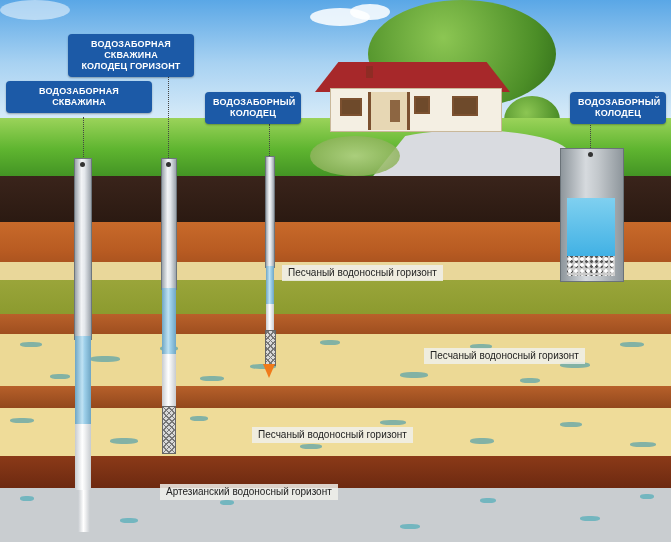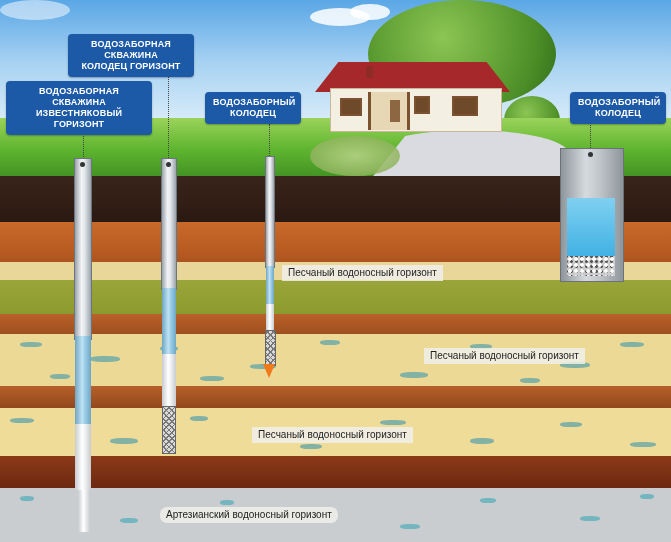--- a/index.html
+++ b/index.html
@@ -133,33 +133,32 @@
   <div class="tip" style="left:263px;top:364px;"></div>
 
   <div class="leader" style="left:590px;top:114px;height:34px;"></div>
   <div class="well"></div>
   <div class="well-water"></div>
   <div class="gravel"></div>
   <div class="dot" style="left:588px;top:152px;"></div>
 
   <div class="label" style="left:6px;top:81px;width:130px;">
     <div>ВОДОЗАБОРНАЯ СКВАЖИНА</div>
-    <div>ИЗВЕСТНЯКОВЫЙ ГОРИЗОНТ</div>
   </div>
   <div class="label" style="left:68px;top:34px;width:110px;">
     <div>ВОДОЗАБОРНАЯ СКВАЖИНА</div>
     <div>КОЛОДЕЦ ГОРИЗОНТ</div>
   </div>
   <div class="label" style="left:205px;top:92px;width:80px;">
     <div>ВОДОЗАБОРНЫЙ</div>
     <div>КОЛОДЕЦ</div>
   </div>
   <div class="label" style="left:570px;top:92px;width:80px;">
     <div>ВОДОЗАБОРНЫЙ</div>
     <div>КОЛОДЕЦ</div>
   </div>
 
   <div class="hlabel" style="left:282px;top:265px;">Песчаный водоносный горизонт</div>
   <div class="hlabel" style="left:424px;top:348px;">Песчаный водоносный горизонт</div>
   <div class="hlabel" style="left:252px;top:427px;">Песчаный водоносный горизонт</div>
-  <div class="hlabel" style="left:160px;top:507px;border-radius:7px;">Артезианский водоносный горизонт</div>
+  <div class="hlabel" style="left:160px;top:484px;">Артезианский водоносный горизонт</div>
 
 </div>
 
 </body></html>

